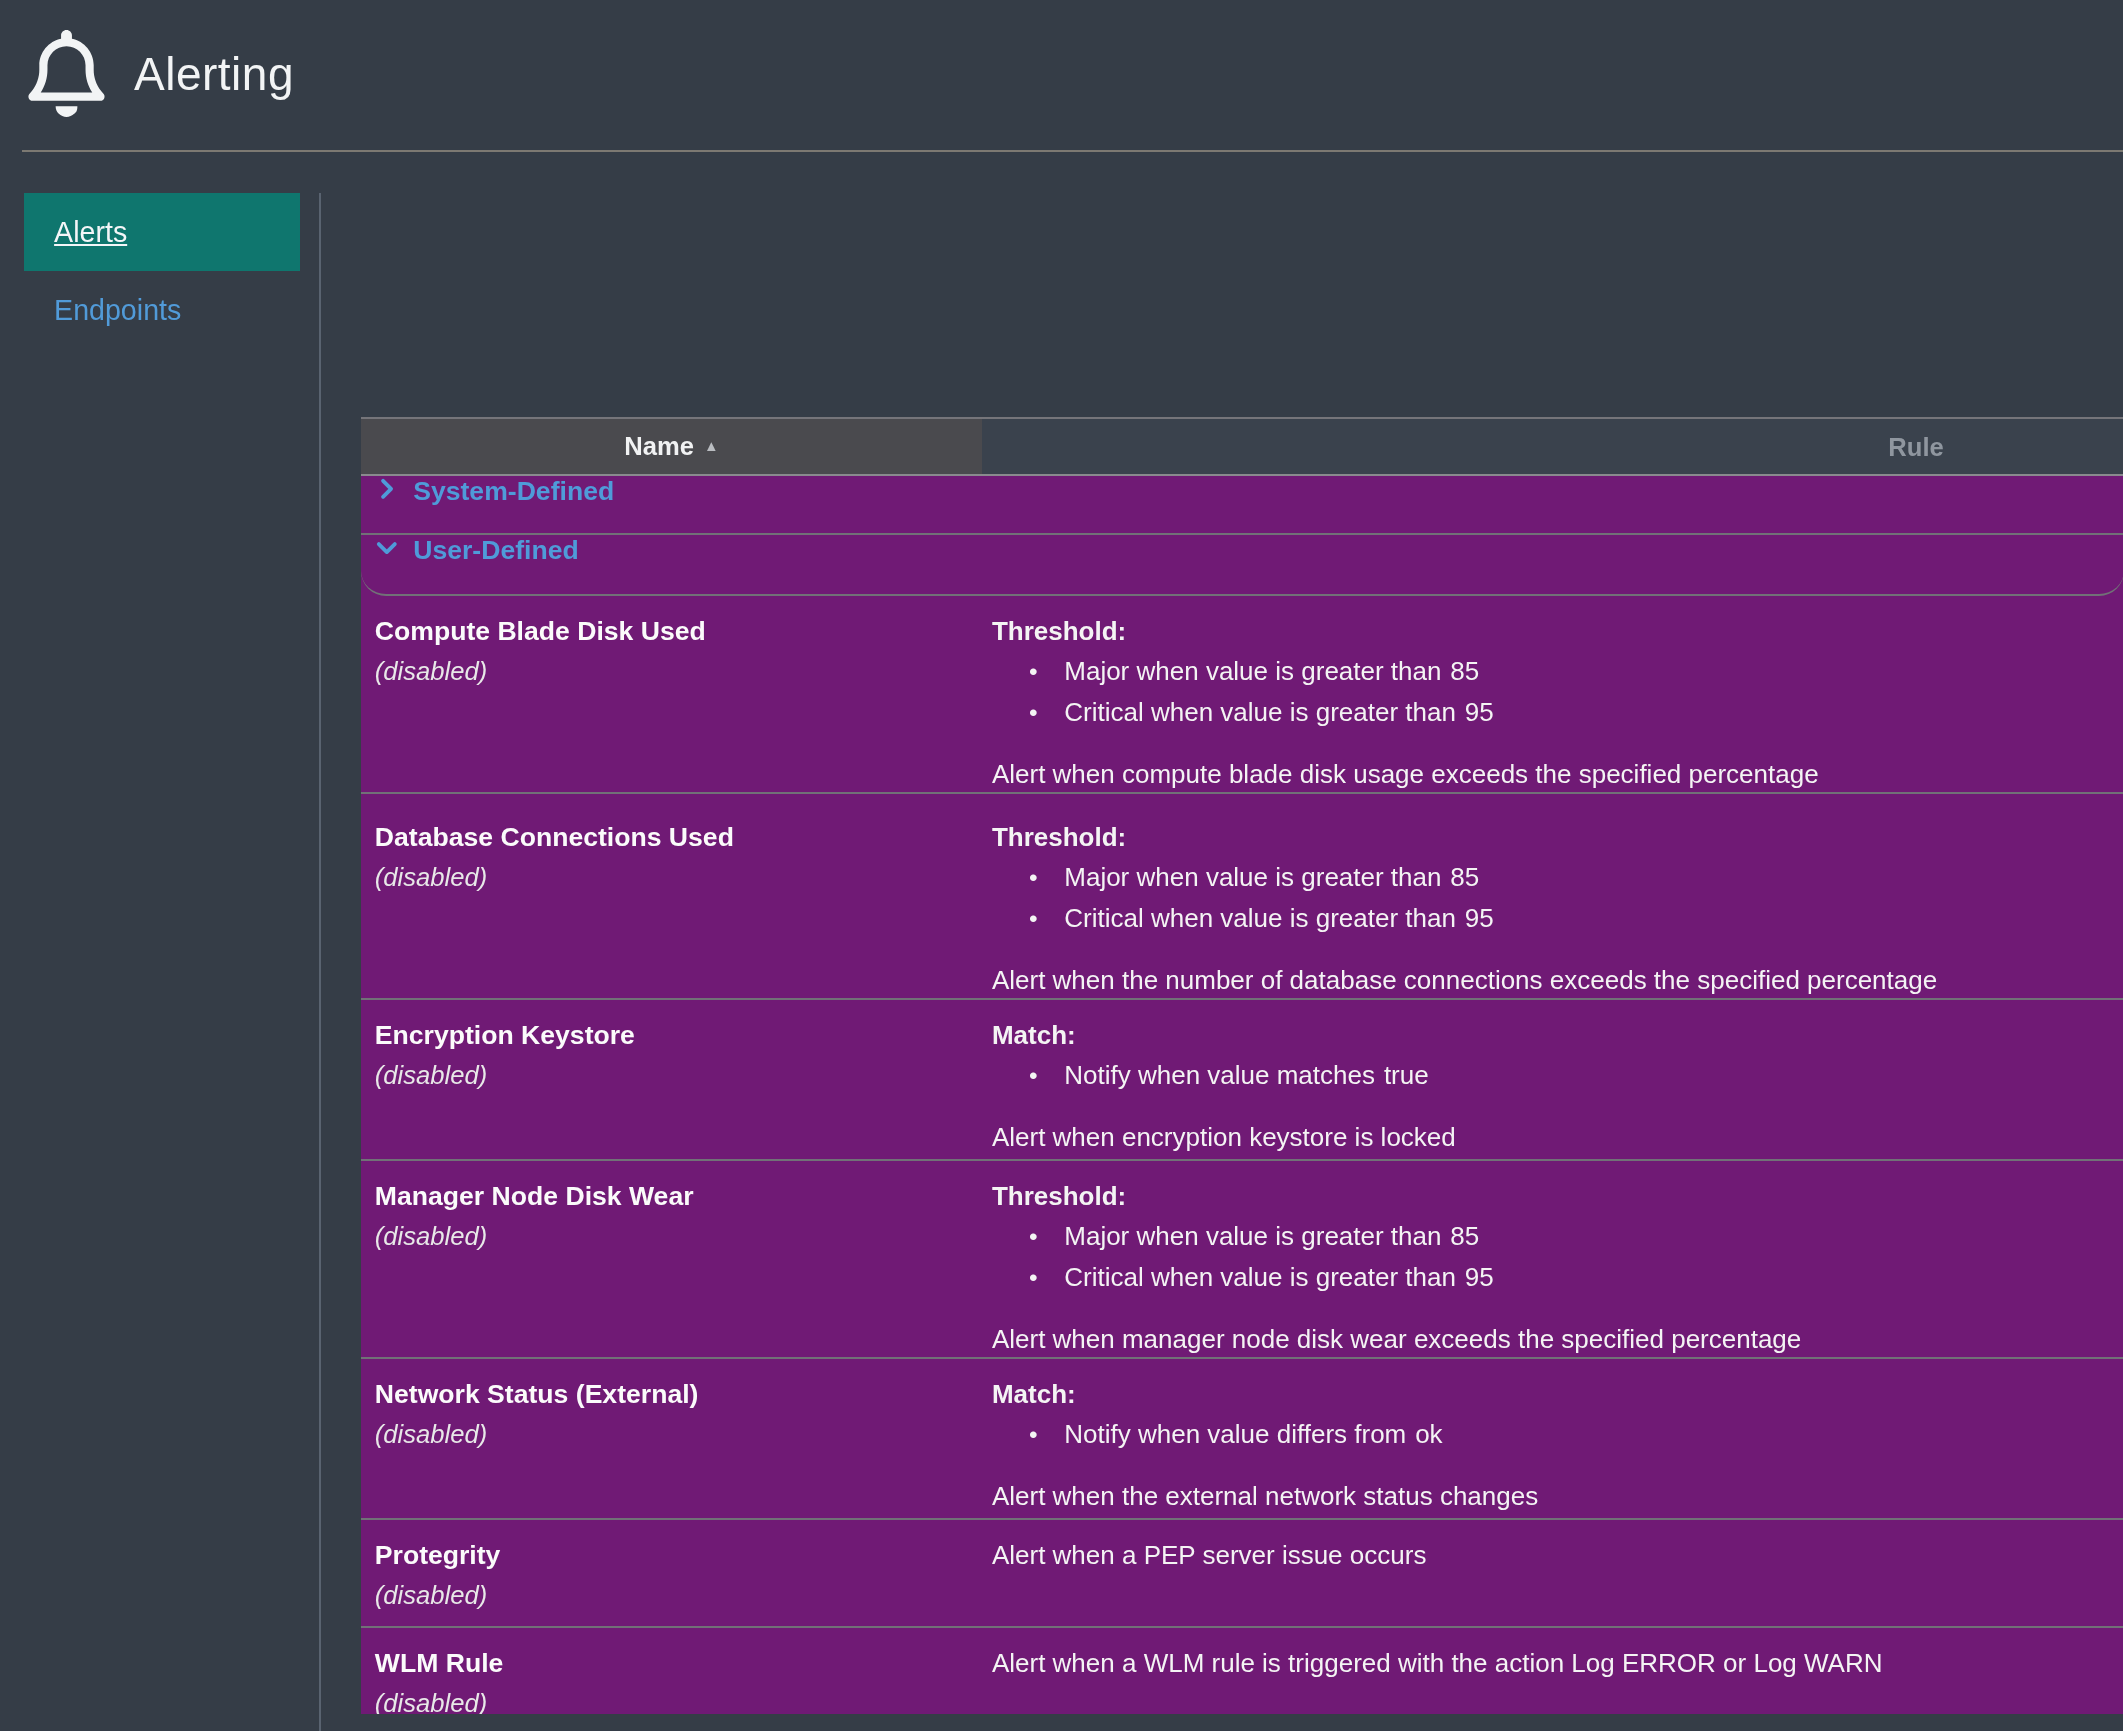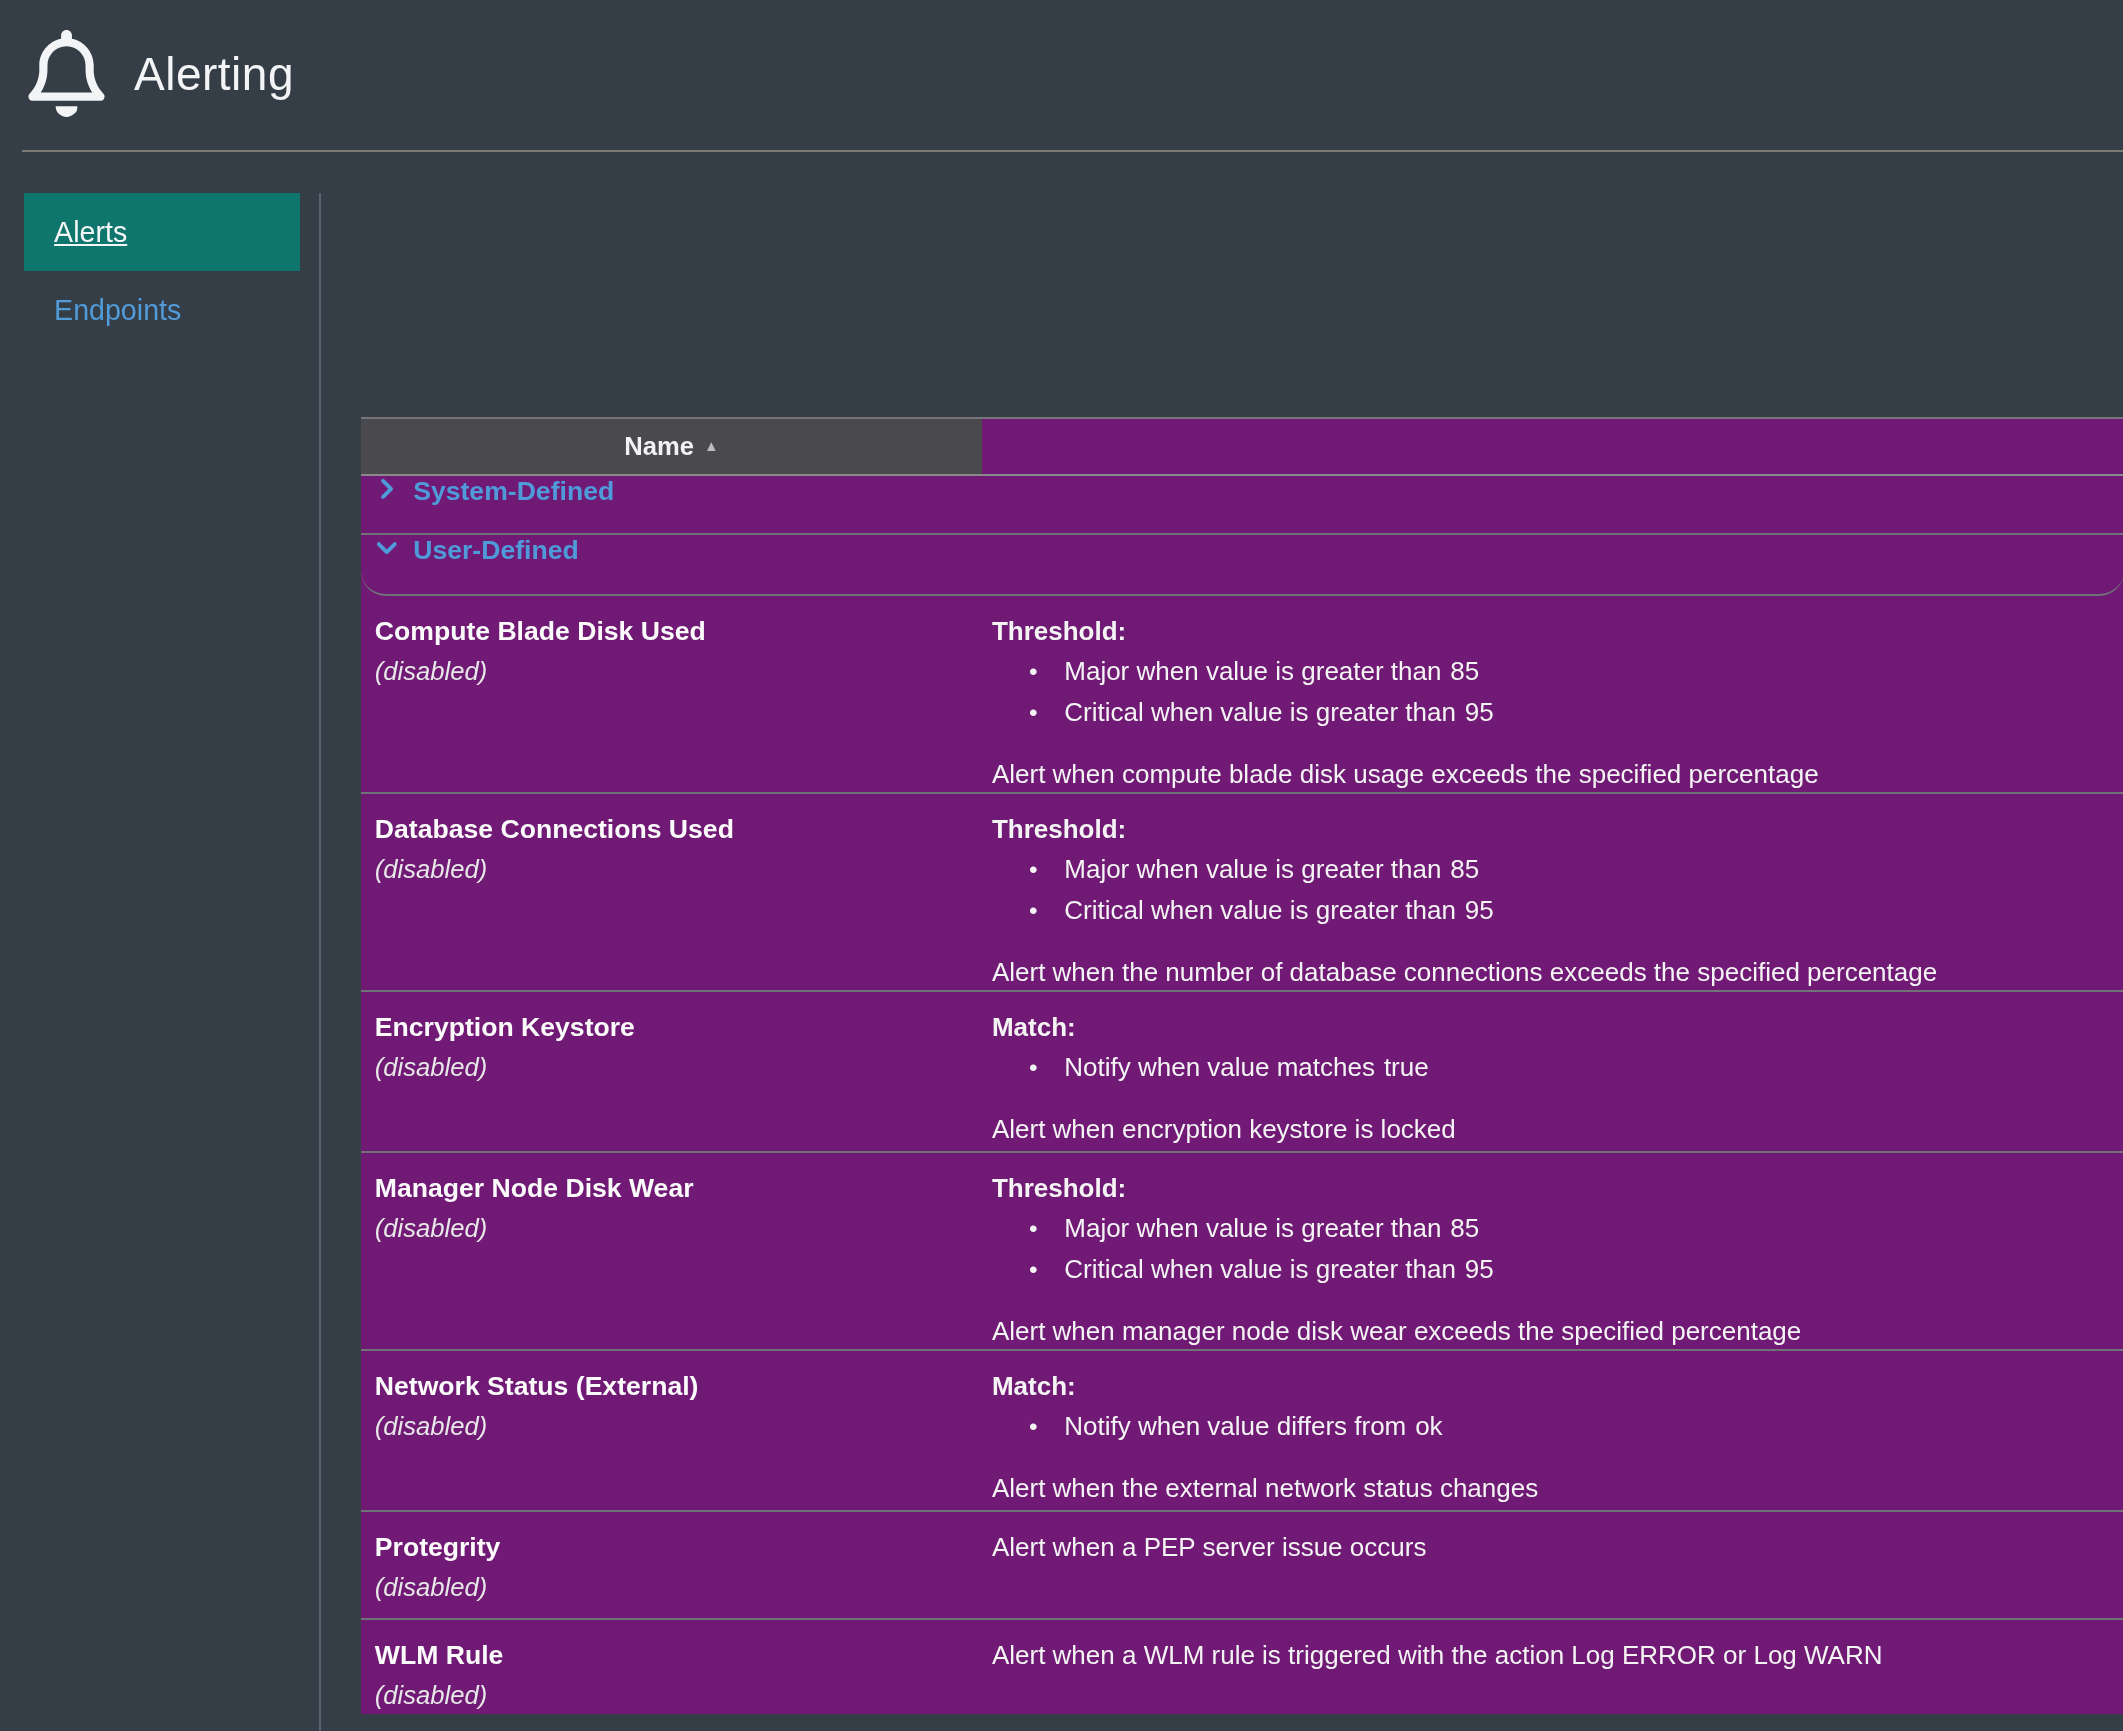--- a/index.html
+++ b/index.html
@@ -100,20 +100,23 @@
   </div>
 </div>
 <div class="side-divider"></div>
 
 <div class="alerts-table">
   <div class="thead">
     <div class="th-name">
       <span>Name</span>
       <span class="sort-arrow">▲</span>
     </div>
+    <div class="th-rule">
+      <span>Rule</span>
+    </div>
   </div>
   <div id="table-body" style="display:flex;flex-direction:column;flex:1;">
       <div class="group-row" style="height: 59px;">
         <span style="display: flex; align-items: center;">
           <svg viewBox="0 0 24 24" fill="none" stroke="#4f9bd9" stroke-width="3.6" stroke-linecap="round" stroke-linejoin="round">
             <polyline points="8.5,4.5 16,12 8.5,19.5"></polyline>
           </svg>
         </span>
         <span>System-Defined</span>
       </div>
@@ -140,21 +143,21 @@
             </li>
             <li>
               <span class="dot">•</span>
               <span>Critical when value is greater than</span>
               <span class="b-val">95</span>
             </li>
           </ul>
           <div class="desc gapped">Alert when compute blade disk usage exceeds the specified percentage</div>
         </div>
       </div>
-      <div class="data-row" style="height: 198px; flex: 0 0 198px;">
+      <div class="data-row" style="height: 198px; flex: 0 0 198px; margin-top: 8px;">
         <div class="cell-name">
           <div class="row-name">Database Connections Used</div>
           <div class="row-status">(disabled)</div>
         </div>
         <div class="cell-rule">
           <div class="rule-heading">Threshold:</div>
           <ul class="bullets">
             <li>
               <span class="dot">•</span>
               <span>Major when value is greater than</span>

